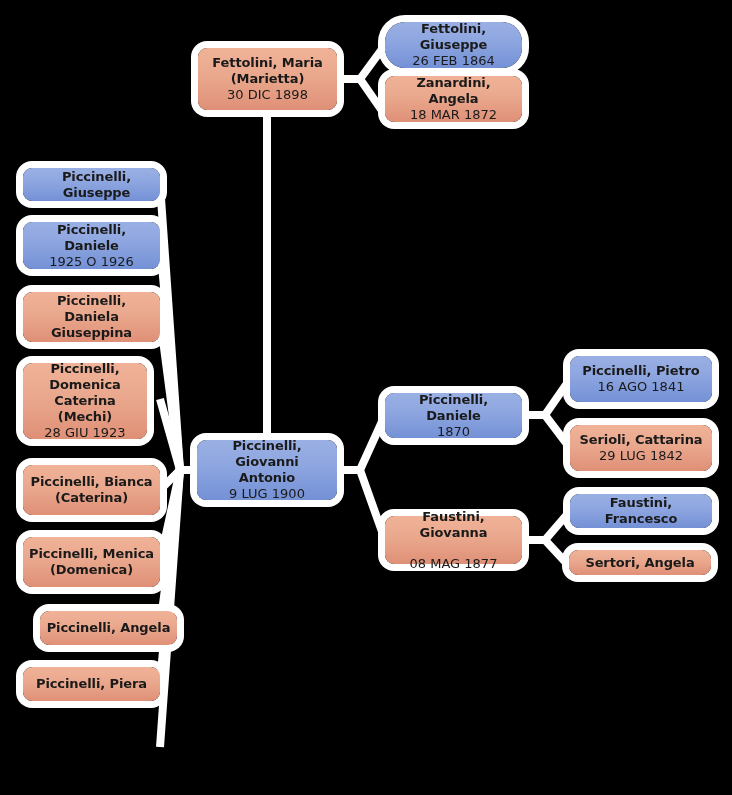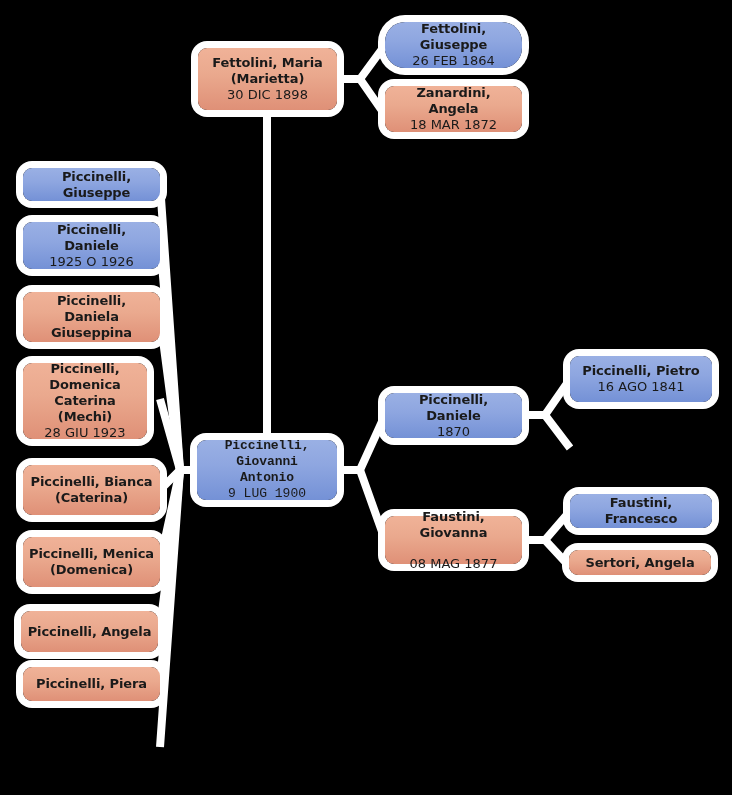--- a/index.html
+++ b/index.html
@@ -99,26 +99,26 @@
       <span class="alt">(Marietta)</span>
     </div>
     <div class="node-date">30 DIC 1898</div>
   </div>
 
   <div class="node male" style="left:385px; top:22px; width:137px; height:46px;border-radius:20px;">
     <div class="node-name">Fettolini, Giuseppe</div>
     <div class="node-date">26 FEB 1864</div>
   </div>
 
-  <div class="node female" style="left:385px; top:86px; width:137px; height:46px;">
+  <div class="node female" style="left:385px; top:76px; width:137px; height:46px;">
     <div class="node-name">Zanardini, Angela</div>
     <div class="node-date">18 MAR 1872</div>
   </div>
 
-  <div class="node male" style="left:197px; top:440px; width:140px; height:60px;font-family:Liberation Mono, monospace;">
+  <div class="node male" style="left:197px; top:440px; width:140px; height:60px;">
     <div class="node-name">
       <span>Piccinelli, Giovanni</span>
       <span class="alt">Antonio</span>
     </div>
     <div class="node-date">9 LUG 1900</div>
   </div>
 
   <div class="node male" style="left:385px; top:393px; width:137px; height:45px;">
     <div class="node-name">Piccinelli, Daniele</div>
     <div class="node-date">1870</div>
@@ -127,20 +127,24 @@
   <div class="node female" style="left:385px; top:516px; width:137px; height:48px;gap:15px;">
     <div class="node-name">Faustini, Giovanna</div>
     <div class="node-date">08 MAG 1877</div>
   </div>
 
   <div class="node male" style="left:570px; top:356px; width:142px; height:46px;">
     <div class="node-name">Piccinelli, Pietro</div>
     <div class="node-date">16 AGO 1841</div>
   </div>
 
+  <div class="node female" style="left:570px; top:425px; width:142px; height:46px;">
+    <div class="node-name">Serioli, Cattarina</div>
+    <div class="node-date">29 LUG 1842</div>
+  </div>
 
   <div class="node male" style="left:570px; top:494px; width:142px; height:34px;">
     <div class="node-name">Faustini, Francesco</div>
   </div>
 
   <div class="node female" style="left:569px; top:550px; width:142px; height:25px;">
     <div class="node-name">Sertori, Angela</div>
   </div>
 
   <div class="node male" style="left:23px; top:168px; width:137px; height:33px;padding-left:16px;">
@@ -175,21 +179,21 @@
     </div>
   </div>
 
   <div class="node female" style="left:23px; top:537px; width:137px; height:50px;">
     <div class="node-name">
       <span>Piccinelli, Menica</span>
       <span class="alt">(Domenica)</span>
     </div>
   </div>
 
-  <div class="node female" style="left:21px; top:611px; width:137px; height:41px;">
+  <div class="node female" style="left:40px; top:611px; width:137px; height:34px;">
     <div class="node-name">Piccinelli, Angela</div>
   </div>
 
   <div class="node female" style="left:23px; top:667px; width:137px; height:34px;">
     <div class="node-name">Piccinelli, Piera</div>
   </div>
 
 
 </div>
 

